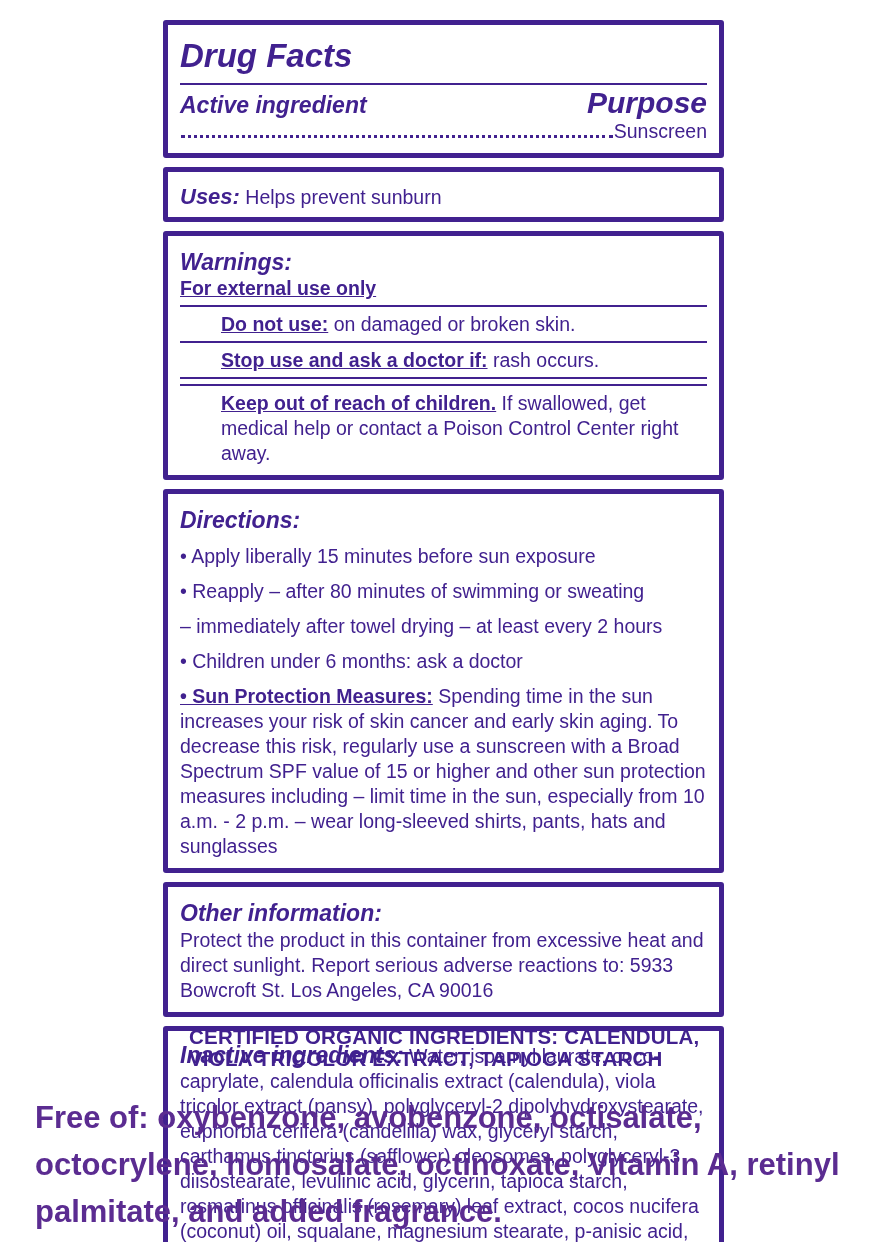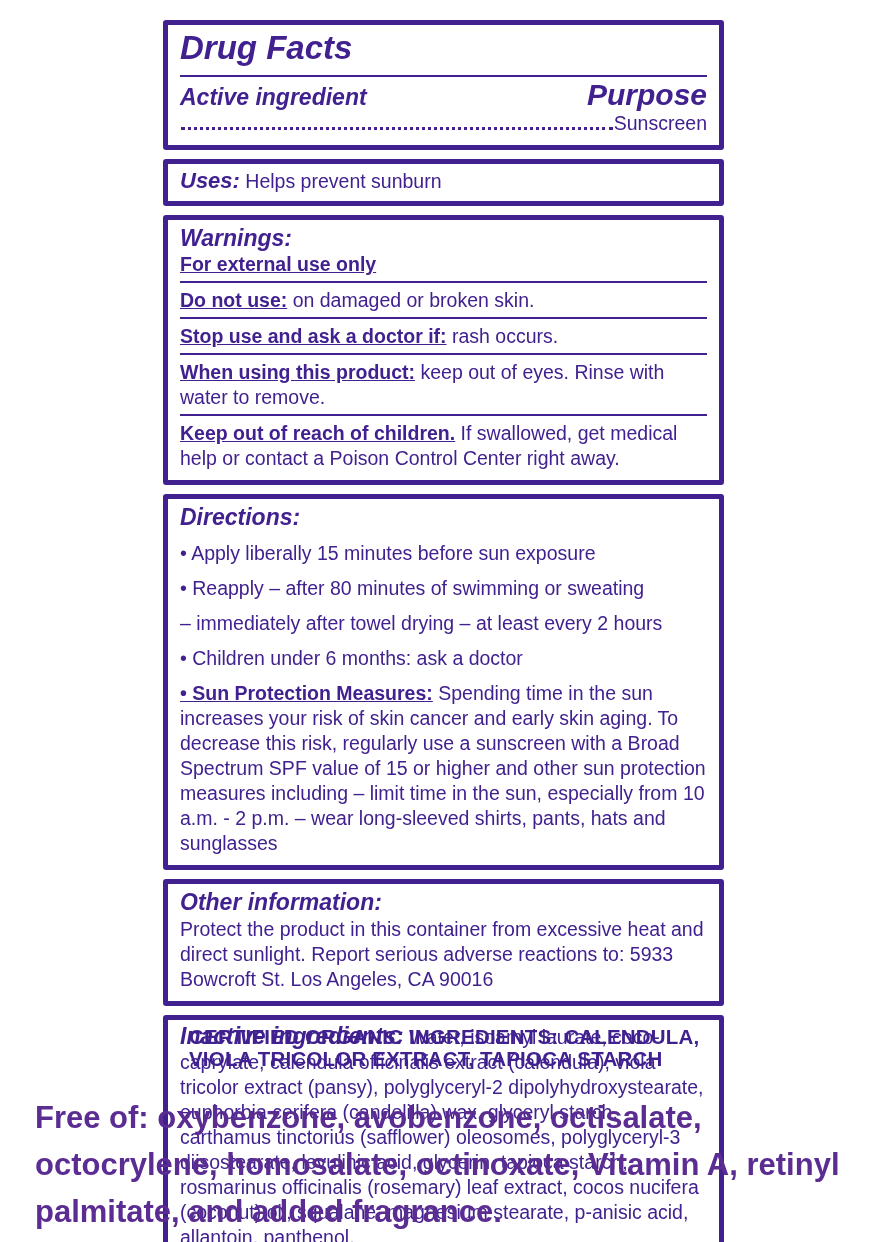--- a/index.html
+++ b/index.html
@@ -21,21 +21,21 @@
   }
   .label-col {
     position: absolute;
     left: 163px;
     top: 20px;
     width: 561px;
   }
   .box {
     border: 5px solid var(--purple);
     border-radius: 3px;
-    padding: 4px 12px 9px 12px;
+    padding: 12px 12px 9px 12px;
     margin-bottom: 9px;
     font-size: 19.5px;
     line-height: 25px;
   }
   .bi { font-weight: bold; font-style: italic; }
   .b  { font-weight: bold; text-decoration: underline; }
   .title-xl {
     font-size: 33px;
     font-weight: bold;
     font-style: italic;
@@ -62,21 +62,21 @@
     display: flex;
     align-items: baseline;
     margin-top: 1px;
   }
   .leader-dots {
     flex: 1;
     border-bottom: 3px dotted var(--purple);
     margin: 0 1px 5px 1px;
     min-width: 20px;
   }
-  .w-item { margin-top: 1px; }
+  .w-item { margin-top: 1px; margin-left: 41px; }
   .dir-line { margin-top: 10px; }
   .para { margin-top: 1px; }
   .certified {
     position: absolute;
     left: 189px;
     top: 1026px;
     width: 562px;
     font-size: 20.5px;
     font-weight: bold;
     line-height: 22px;
@@ -120,23 +120,20 @@
     <div class="b">For external use only</div>
     <div class="rule"></div>
     <div class="w-item">
       <span class="b">Do not use:</span><span> on damaged or broken skin.</span>
     </div>
     <div class="rule"></div>
     <div class="w-item">
       <span class="b">Stop use and ask a doctor if:</span><span> rash occurs.</span>
     </div>
     <div class="rule"></div>
-    <div class="w-item">
-      <span class="b">When using this product:</span><span> keep out of eyes. Rinse with water to remove.</span>
-    </div>
     <div class="rule"></div>
     <div class="w-item">
       <span class="b">Keep out of reach of children.</span><span> If swallowed, get medical help or contact a Poison Control Center right away.</span>
     </div>
   </div>
 
   <div class="box">
     <div class="section-h">Directions:</div>
     <div class="dir-line">• Apply liberally 15 minutes before sun exposure</div>
     <div class="dir-line">• Reapply – after 80 minutes of swimming or sweating</div>

